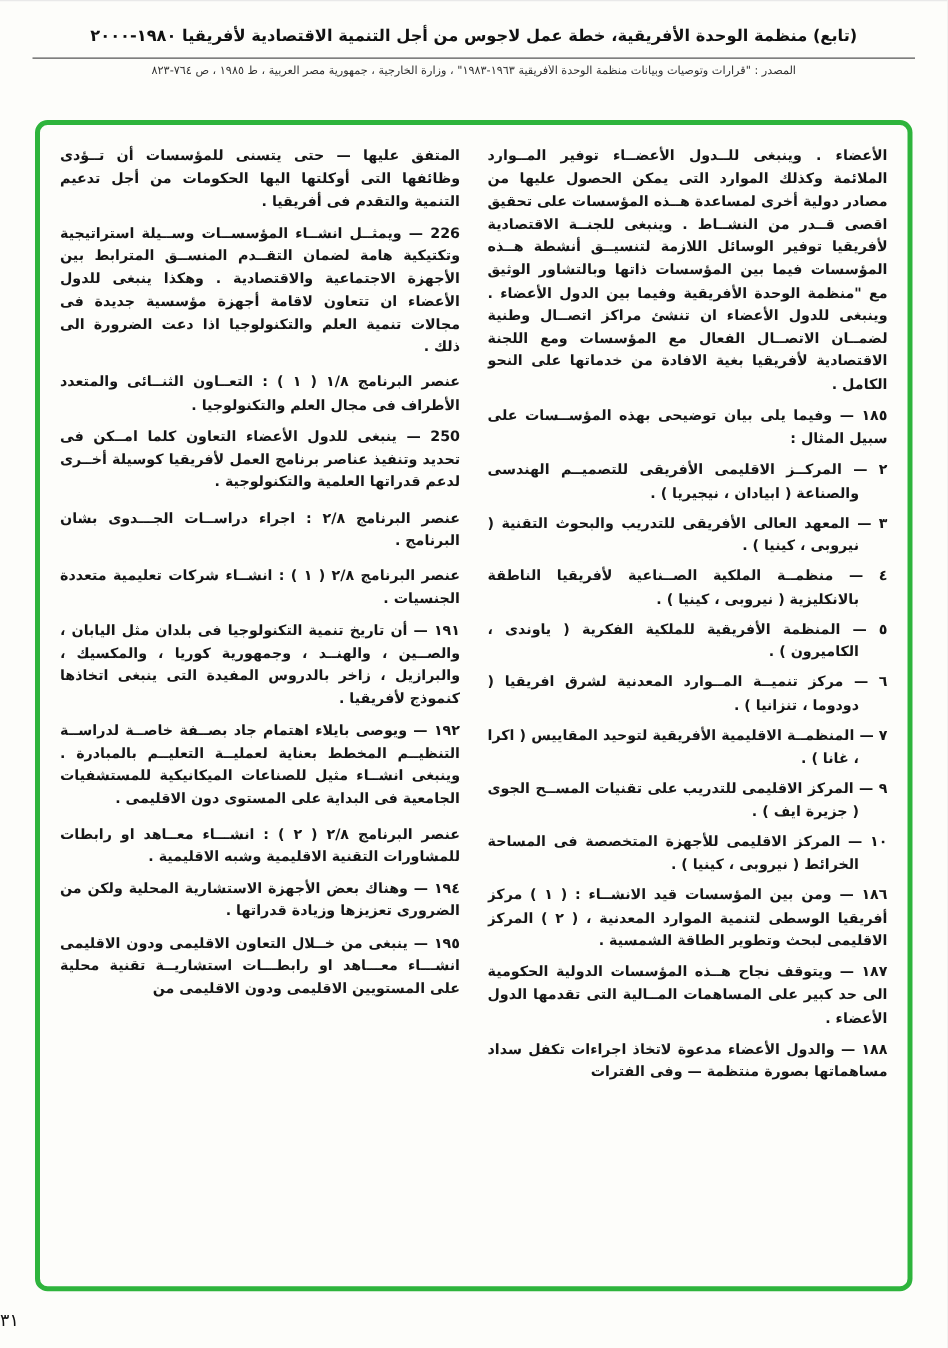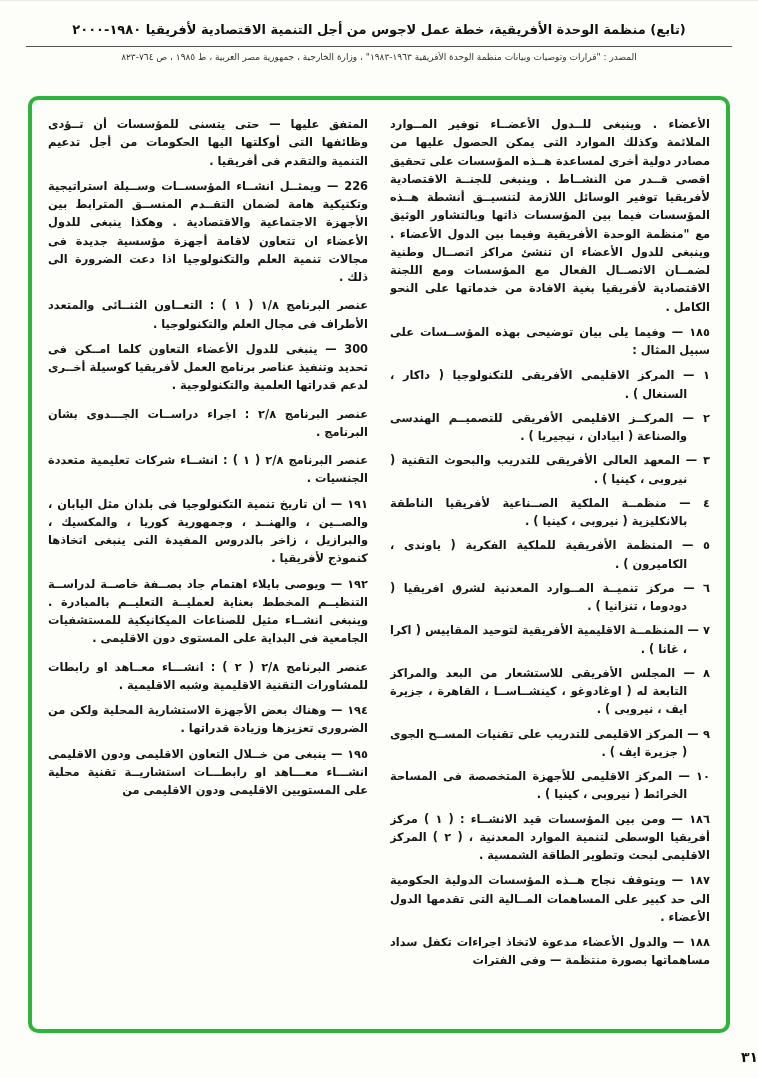--- a/index.html
+++ b/index.html
@@ -63,61 +63,59 @@
   .para.list {
     padding-right: 2em;
     text-indent: -2em;
     margin-bottom: 6px;
   }
   .page-number {
     position: absolute;
     bottom: 14px;
     left: 0;
     right: 0;
-    text-align: right;
+    text-align: left;
     font-size: 14px;
-    font-weight: bold;
+    font-weight: normal;
     color: #111;
   }
 </style>
 </head>
 <body>
 
 <div class="page">
 
   <div class="header">
     <div class="title">(تابع) منظمة الوحدة الأفريقية، خطة عمل لاجوس من أجل التنمية الاقتصادية لأفريقيا ١٩٨٠-٢٠٠٠</div>
     <hr class="header-rule">
     <div class="source">المصدر : "قرارات وتوصيات وبيانات منظمة الوحدة الأفريقية ١٩٦٣-١٩٨٣" ، وزارة الخارجية ، جمهورية مصر العربية ، ط ١٩٨٥ ، ص ٧٦٤-٨٢٣</div>
   </div>
 
   <div class="green-box">
     <div class="columns">
       <div class="col">
           <p class="para body">الأعضاء . وينبغى للــدول الأعضــاء توفير المــوارد الملائمة وكذلك الموارد التى يمكن الحصول عليها من مصادر دولية أخرى لمساعدة هــذه المؤسسات على تحقيق اقصى قــدر من النشــاط . وينبغى للجنــة الاقتصادية لأفريقيا توفير الوسائل اللازمة لتنسيــق أنشطة هــذه المؤسسات فيما بين المؤسسات ذاتها وبالتشاور الوثيق مع "منظمة الوحدة الأفريقية وفيما بين الدول الأعضاء . وينبغى للدول الأعضاء ان تنشئ مراكز اتصــال وطنية لضمــان الاتصــال الفعال مع المؤسسات ومع اللجنة الاقتصادية لأفريقيا بغية الافادة من خدماتها على النحو الكامل .</p>
           <p class="para body">١٨٥ — وفيما يلى بيان توضيحى بهذه المؤســسات على سبيل المثال :</p>
-          <p class="para list">١ — المركز الاقليمى الأفريقى للتكنولوجيا ( داكار ، السنغال ) .</p>
           <p class="para list">٢ — المركــز الاقليمى الأفريقى للتصميــم الهندسى والصناعة ( ابيادان ، نيجيريا ) .</p>
           <p class="para list">٣ — المعهد العالى الأفريقى للتدريب والبحوث التقنية ( نيروبى ، كينيا ) .</p>
           <p class="para list">٤ — منظمــة الملكية الصــناعية لأفريقيا الناطقة بالانكليزية ( نيروبى ، كينيا ) .</p>
           <p class="para list">٥ — المنظمة الأفريقية للملكية الفكرية ( ياوندى ، الكاميرون ) .</p>
           <p class="para list">٦ — مركز تنميــة المــوارد المعدنية لشرق افريقيا ( دودوما ، تنزانيا ) .</p>
           <p class="para list">٧ — المنظمــة الاقليمية الأفريقية لتوحيد المقاييس ( اكرا ، غانا ) .</p>
-          <p class="para list">٨ — المجلس الأفريقى للاستشعار من البعد والمراكز التابعة له ( اوغادوغو ، كينشــاســا ، القاهرة ، جزيرة ايف ، نيروبى ) .</p>
           <p class="para list">٩ — المركز الاقليمى للتدريب على تقنيات المســح الجوى ( جزيرة ايف ) .</p>
           <p class="para list">١٠ — المركز الاقليمى للأجهزة المتخصصة فى المساحة الخرائط ( نيروبى ، كينيا ) .</p>
           <p class="para body">١٨٦ — ومن بين المؤسسات قيد الانشــاء : ( ١ ) مركز أفريقيا الوسطى لتنمية الموارد المعدنية ، ( ٢ ) المركز الاقليمى لبحث وتطوير الطاقة الشمسية .</p>
           <p class="para body">١٨٧ — ويتوقف نجاح هــذه المؤسسات الدولية الحكومية الى حد كبير على المساهمات المــالية التى تقدمها الدول الأعضاء .</p>
           <p class="para body">١٨٨ — والدول الأعضاء مدعوة لاتخاذ اجراءات تكفل سداد مساهماتها بصورة منتظمة — وفى الفترات</p>
         </div>
       <div class="col">
           <p class="para body">المتفق عليها — حتى يتسنى للمؤسسات أن تــؤدى وظائفها التى أوكلتها اليها الحكومات من أجل تدعيم التنمية والتقدم فى أفريقيا .</p>
           <p class="para body">226 — ويمثــل انشــاء المؤسســات وســيلة استراتيجية وتكتيكية هامة لضمان التقــدم المنســق المترابط بين الأجهزة الاجتماعية والاقتصادية . وهكذا ينبغى للدول الأعضاء ان تتعاون لاقامة أجهزة مؤسسية جديدة فى مجالات تنمية العلم والتكنولوجيا اذا دعت الضرورة الى ذلك .</p>
           <p class="para heading">عنصر البرنامج ١/٨ ( ١ ) : التعــاون الثنــائى والمتعدد الأطراف فى مجال العلم والتكنولوجيا .</p>
-          <p class="para body">300 — ينبغى للدول الأعضاء التعاون كلما امــكن فى تحديد وتنفيذ عناصر برنامج العمل لأفريقيا كوسيلة أخــرى لدعم قدراتها العلمية والتكنولوجية .</p>
+          <p class="para body">250 — ينبغى للدول الأعضاء التعاون كلما امــكن فى تحديد وتنفيذ عناصر برنامج العمل لأفريقيا كوسيلة أخــرى لدعم قدراتها العلمية والتكنولوجية .</p>
           <p class="para heading">عنصر البرنامج ٢/٨ : اجراء دراســات الجـــدوى بشان البرنامج .</p>
           <p class="para heading">عنصر البرنامج ٢/٨ ( ١ ) : انشــاء شركات تعليمية متعددة الجنسيات .</p>
           <p class="para body">١٩١ — أن تاريخ تنمية التكنولوجيا فى بلدان مثل اليابان ، والصــين ، والهنــد ، وجمهورية كوريا ، والمكسيك ، والبرازيل ، زاخر بالدروس المفيدة التى ينبغى اتخاذها كنموذج لأفريقيا .</p>
           <p class="para body">١٩٢ — ويوصى بايلاء اهتمام جاد بصــفة خاصــة لدراســة التنظيــم المخطط بعناية لعمليــة التعليــم بالمبادرة . وينبغى انشــاء مثيل للصناعات الميكانيكية للمستشفيات الجامعية فى البداية على المستوى دون الاقليمى .</p>
           <p class="para heading">عنصر البرنامج ٢/٨ ( ٢ ) : انشـــاء معــاهد او رابطات للمشاورات التقنية الاقليمية وشبه الاقليمية .</p>
           <p class="para body">١٩٤ — وهناك بعض الأجهزة الاستشارية المحلية ولكن من الضرورى تعزيزها وزيادة قدراتها .</p>
           <p class="para body">١٩٥ — ينبغى من خــلال التعاون الاقليمى ودون الاقليمى انشـــاء معـــاهد او رابطـــات استشاريــة تقنية محلية على المستويين الاقليمى ودون الاقليمى من</p>
         </div>
     </div>
   </div>

